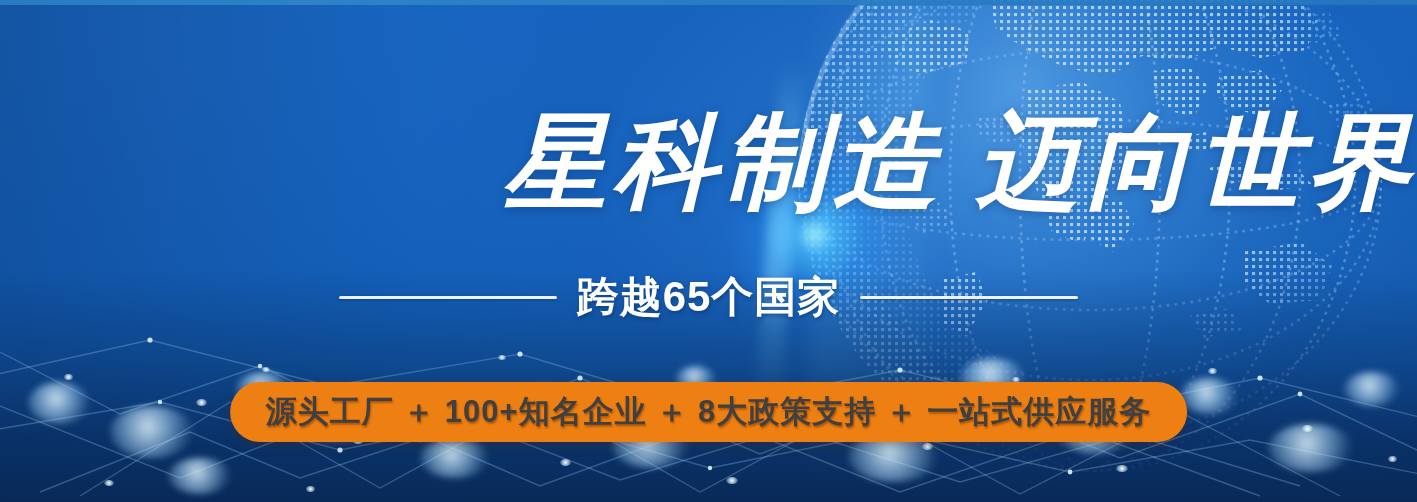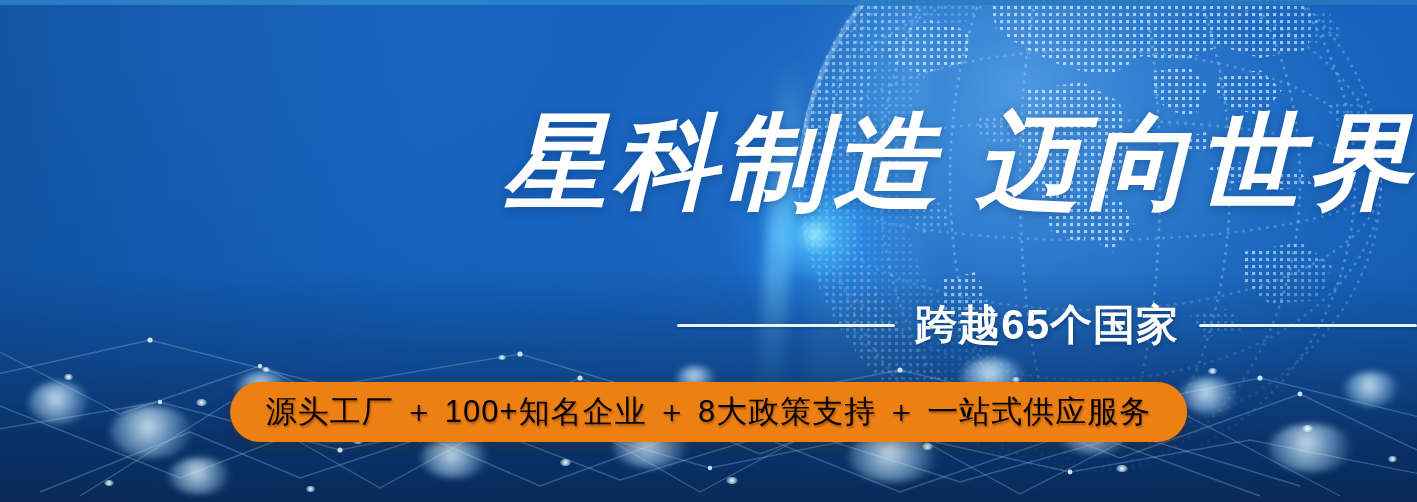--- a/index.html
+++ b/index.html
@@ -127,23 +127,22 @@
   }
   .headline .gap { display: inline-block; width: 34px; }
 
   .subtitle-row {
     position: absolute;
     left: 0; right: 0;
     top: 268px;
     height: 58px;
     display: flex;
     align-items: center;
-    justify-content: flex-end;
+    justify-content: center;
     gap: 20px;
-    margin-top: 28px;
   }
   .rule {
     width: 218px;
     height: 3px;
     background: rgba(255,255,255,0.92);
     border-radius: 2px;
     box-shadow: 0 1px 3px rgba(5,35,80,0.4);
   }
   .subtitle-text {
     color: #ffffff;
@@ -163,23 +162,23 @@
     height: 60px;
     padding: 0 36px;
     display: flex;
     align-items: center;
     justify-content: center;
     background: #ee7f12;
     border-radius: 30px;
     box-shadow: 0 3px 12px rgba(90,40,0,0.28);
   }
   .cta-text {
-    color: #000000;
+    color: #404040;
     font-size: 31px;
-    font-weight: 400;
+    font-weight: 700;
     letter-spacing: 1px;
     line-height: 38px;
     white-space: nowrap;
     text-shadow: 1px 2px 2px rgba(120,55,0,0.55);
   }
 </style>
 </head>
 <body>
 
 <div id="banner">

